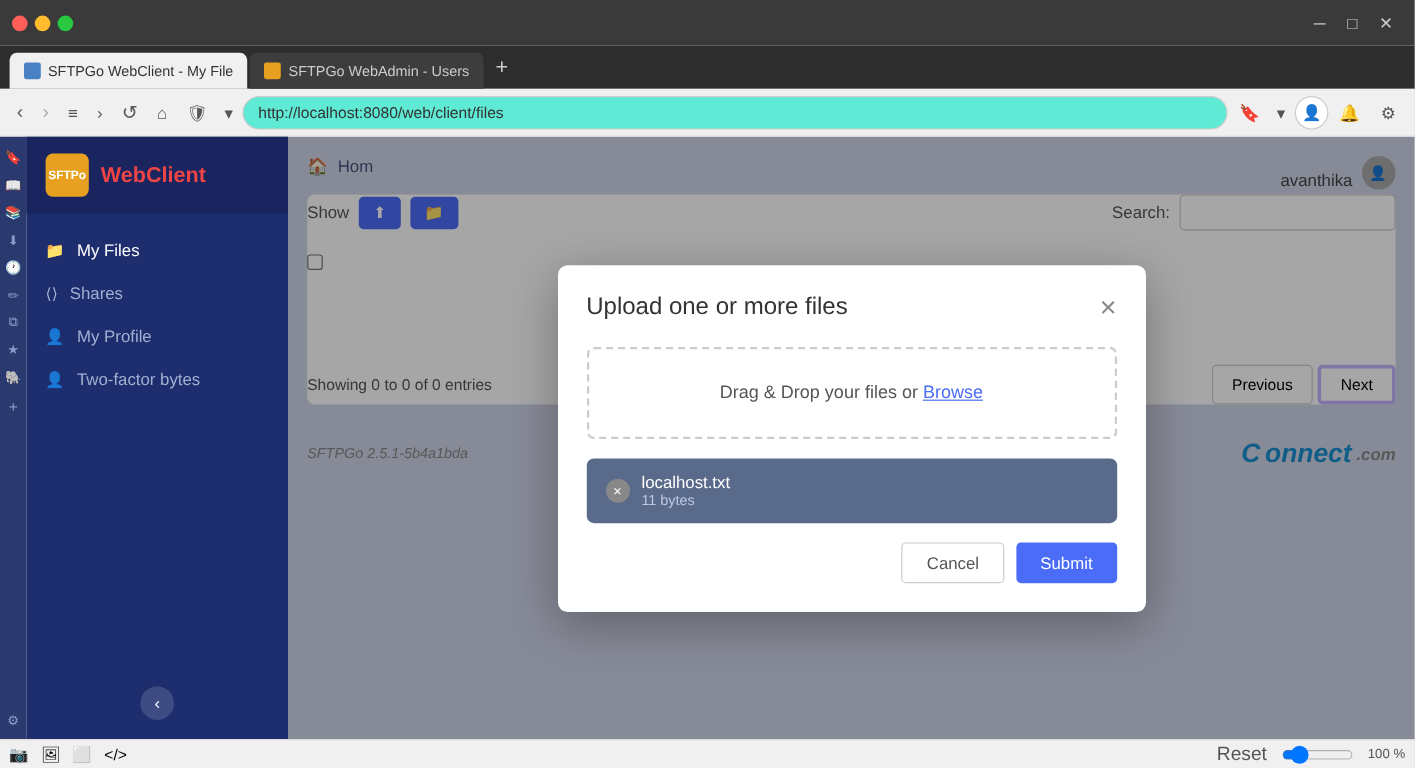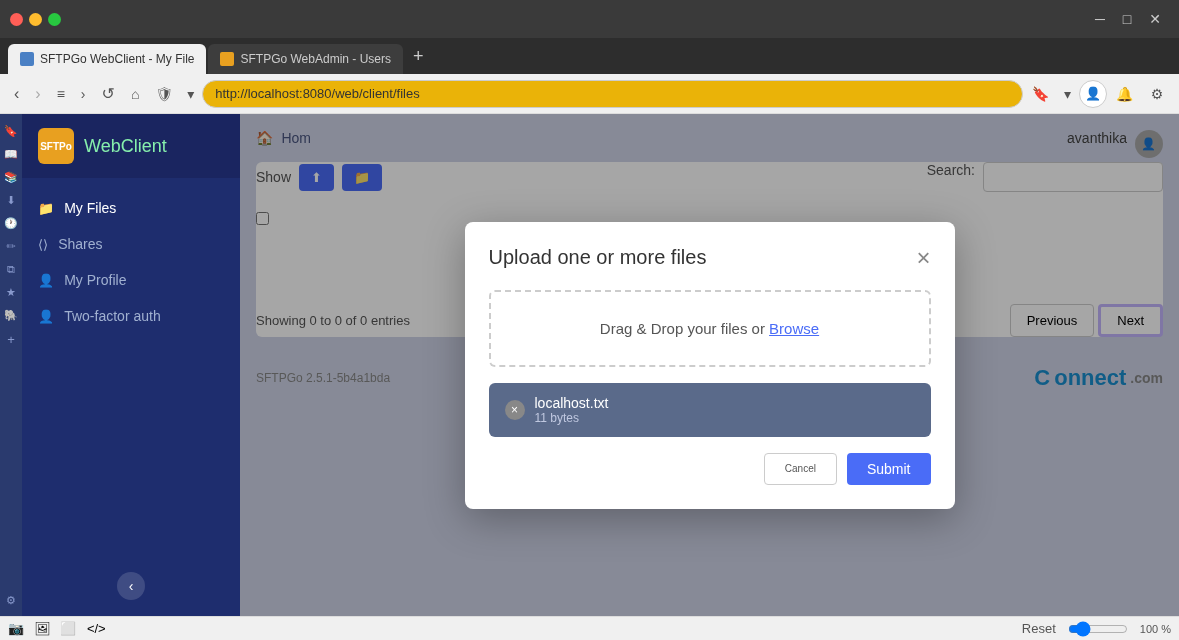--- a/index.html
+++ b/index.html
@@ -40,21 +40,21 @@
 
   <div style="background:#f0f0f0; height:40px; display:flex; align-items:center; padding:0 8px; gap:4px; border-bottom:1px solid #ddd;">
     <button style="background:none;border:none;cursor:pointer;color:#555;font-size:16px;padding:4px 6px;border-radius:4px;">‹</button>
     <button style="background:none;border:none;cursor:pointer;color:#aaa;font-size:16px;padding:4px 6px;border-radius:4px;">›</button>
     <button style="background:none;border:none;cursor:pointer;color:#555;font-size:14px;padding:4px 6px;">≡</button>
     <button style="background:none;border:none;cursor:pointer;color:#555;font-size:14px;padding:4px 6px;">›</button>
     <button style="background:none;border:none;cursor:pointer;color:#555;font-size:16px;padding:4px 6px;">↺</button>
     <button style="background:none;border:none;cursor:pointer;color:#555;font-size:14px;padding:4px 6px;">⌂</button>
     <button style="background:none;border:none;cursor:pointer;color:#555;font-size:14px;padding:4px 6px;">🛡</button>
     <button style="background:none;border:none;cursor:pointer;color:#555;font-size:14px;padding:4px 4px;">▾</button>
-    <input style="flex: 1 1 0%; height: 28px; border: 1px solid rgb(204, 204, 204); border-radius: 14px; padding: 0px 12px; font-size: 13px; background: #eab308; color: rgb(51, 51, 51);" value="http://localhost:8080/web/client/files">
+    <input style="flex: 1 1 0%; height: 28px; border: 1px solid rgb(204, 204, 204); border-radius: 14px; padding: 0px 12px; font-size: 13px; background: #5eead4; color: rgb(51, 51, 51);" value="http://localhost:8080/web/client/files">
     <button style="background:none;border:none;cursor:pointer;color:#555;font-size:14px;padding:4px 6px;">🔖</button>
     <button style="background:none;border:none;cursor:pointer;color:#555;font-size:14px;padding:4px 4px;">▾</button>
     <button style="width:28px;height:28px;border-radius:50%;border:1px solid #ccc;background:white;cursor:pointer;font-size:13px;display:flex;align-items:center;justify-content:center;">👤</button>
     <button style="width:28px;height:28px;border-radius:50%;border:none;background:none;cursor:pointer;font-size:14px;color:#4a6cf7;position:relative;">🔔</button>
     <button style="width:28px;height:28px;border-radius:50%;border:none;background:none;cursor:pointer;font-size:14px;color:#555;">⚙</button>
   </div>
 
   <div style="position:absolute; top:114px; left:0; right:0; bottom:24px; display:flex;">
 
     <div style="width:22px; background:#2a3a6e; display:flex; flex-direction:column; align-items:center; padding-top:8px; gap:4px;">
@@ -68,89 +68,89 @@
       <div style="color:#8899cc;font-size:11px;cursor:pointer;padding:3px 0;">★</div>
       <div style="color:#c0b0ff;font-size:11px;cursor:pointer;padding:3px 0;">🐘</div>
       <div style="color:#8899cc;font-size:13px;cursor:pointer;padding:3px 0;">+</div>
       <div style="color:#8899cc;font-size:11px;cursor:pointer;margin-top:auto;margin-bottom:6px;padding:3px 0;">⚙</div>
     </div>
 
     <div style="width:218px; background:#1e2d6e; color:white; display:flex; flex-direction:column;">
 
       <div style="display:flex;align-items:center;gap:10px;padding:14px 16px;background:#1a2560;">
         <div style="width:36px;height:36px;background:#e8a020;border-radius:6px;display:flex;align-items:center;justify-content:center;color:white;font-weight:bold;font-size:10px;">SFTPo</div>
-        <span style="color:#86efac;font-size:18px;font-weight:400;">WebClient</span>
+        <span style="color:#ef4444;font-size:18px;font-weight:700;">WebClient</span>
       </div>
 
       <div style="padding:12px 0;flex:1;">
         <div style="display:flex;align-items:center;gap:10px;padding:10px 16px;cursor:pointer;color:white;font-size:14px;">
           <span style="font-size:13px;">📁</span>
           <span>My Files</span>
         </div>
         <div style="display:flex;align-items:center;gap:10px;padding:10px 16px;cursor:pointer;color:#a0b0d0;font-size:14px;">
           <span style="font-size:13px;">⟨⟩</span>
           <span>Shares</span>
         </div>
         <div style="display:flex;align-items:center;gap:10px;padding:10px 16px;cursor:pointer;color:#a0b0d0;font-size:14px;">
           <span style="font-size:13px;">👤</span>
           <span>My Profile</span>
         </div>
         <div style="display:flex;align-items:center;gap:10px;padding:10px 16px;cursor:pointer;color:#a0b0d0;font-size:14px;">
           <span style="font-size:13px;">👤</span>
-          <span>Two-factor auth</span>
+          <span>Two-factor bytes</span>
         </div>
       </div>
 
       <div style="display:flex;justify-content:center;margin-bottom:16px;">
         <button style="width:28px;height:28px;background:rgba(255,255,255,0.15);border-radius:50%;border:none;cursor:pointer;color:white;font-size:14px;display:flex;align-items:center;justify-content:center;">‹</button>
       </div>
     </div>
 
     <div style="flex:1; background:#d0d5e8; padding:16px; position:relative; overflow-y:auto;">
 
-      <div style="position:absolute;top:16px;right:16px;display:flex;align-items:flex-start;gap:8px;color:#444;">
+      <div style="position:absolute;top:16px;right:16px;display:flex;align-items:flex-end;gap:8px;color:#444;">
         <span style="font-size:14px;">avanthika</span>
         <div style="width:28px;height:28px;border-radius:50%;background:#aaa;display:flex;align-items:center;justify-content:center;color:white;font-size:12px;">👤</div>
       </div>
 
       <div style="display:flex;align-items:center;gap:8px;margin-bottom:16px;color:#4a5580;font-size:14px;">
         <span>🏠</span>
         <span>Hom</span>
       </div>
 
       <div style="background:white;border-radius:6px;">
 
         <div style="display:flex;align-items:center;gap:8px;margin-bottom:12px;">
           <span style="font-size:14px;color:#555;">Show</span>
           <button style="padding:6px 12px;border:none;border-radius:4px;cursor:pointer;font-size:13px;background:#4a6cf7;color:white;display:flex;align-items:center;gap:4px;">
             <span>⬆</span>
           </button>
           <button style="padding:6px 12px;border:none;border-radius:4px;cursor:pointer;font-size:13px;background:#4a6cf7;color:white;">📁</button>
-          <div style="margin-left:auto;display:flex;align-items:flex-start;gap:8px;">
+          <div style="margin-left:auto;display:flex;align-items:center;gap:8px;">
             <span style="color:#555;font-size:14px;">Search:</span>
             <input style="border: 1px solid rgb(204, 204, 204); border-radius: 4px; padding: 4px 8px; height: 30px; width: 180px;">
           </div>
         </div>
 
         <div style="min-height:80px;">
           <div style="display:flex;align-items:center;gap:8px;padding:8px 0;">
             <input type="checkbox" style="">
           </div>
         </div>
 
         <div style="display:flex;align-items:center;justify-content:space-between;margin-top:12px;padding-top:8px;">
           <span style="color:#555;font-size:13px;">Showing 0 to 0 of 0 entries</span>
           <div style="display:flex;gap:4px;">
             <button style="padding:6px 16px;border:1px solid #ccc;border-radius:4px;background:white;cursor:pointer;font-size:13px;">Previous</button>
             <button style="padding:6px 16px;border:3px solid #c4b5fd;border-radius:4px;background:white;cursor:pointer;font-size:13px;">Next</button>
           </div>
         </div>
       </div>
 
-      <div style="text-align:center;margin-top:16px;padding-top:12px;color:#888;font-size:12px;display:flex;align-items:center;justify-content:space-between;padding:12px 0;">
+      <div style="text-align:center;margin-top:16px;padding-top:12px;color:#888;font-size:12px;display:flex;align-items:center;justify-content:space-between;padding:12px 0;font-style:italic;">
         <span>SFTPGo 2.5.1-5b4a1bda</span>
         <div style="display:flex;align-items:center;gap:4px;color:#2080c0;font-size:22px;font-weight:bold;">
           <span style="color:#1a90d0;">C</span>
             <span style="color:#1a90d0;">onnect</span>
             <span style="font-size:14px;color:#888;">.com</span>
         </div>
       </div>
 
       <div style="position:absolute;top:0;left:0;right:0;bottom:0;background:rgba(0,0,0,0.35);display:flex;align-items:center;justify-content:center;z-index:100;">
         <div style="background:white;border-radius:8px;width:490px;padding:24px;box-shadow:0 10px 40px rgba(0,0,0,0.3);position:relative;">
@@ -168,37 +168,37 @@
 
           <div style="background:#5a6a8a;border-radius:6px;padding:12px 16px;display:flex;align-items:center;gap:10px;margin-bottom:16px;">
             <button style="width:20px;height:20px;background:#888;border-radius:50%;border:none;cursor:pointer;color:white;font-size:12px;display:flex;align-items:center;justify-content:center;flex-shrink:0;">×</button>
             <div>
               <div style="color:white;font-size:14px;font-weight:500;">localhost.txt</div>
               <div style="color:#c0c8e0;font-size:12px;">11 bytes</div>
             </div>
           </div>
 
           <div style="display:flex;justify-content:flex-end;gap:10px;">
-            <button style="padding:8px 20px;border:1px solid #ccc;border-radius:4px;background:white;cursor:pointer;font-size:10px;color:#555;">Cancel</button>
+            <button style="padding:8px 20px;border:1px solid #ccc;border-radius:4px;background:white;cursor:pointer;font-size:14px;color:#555;">Cancel</button>
             <button style="padding:8px 20px;border:none;border-radius:4px;background:#4a6cf7;color:white;cursor:pointer;font-size:14px;">Submit</button>
           </div>
 
         </div>
       </div>
 
     </div>
   </div>
 
   <div style="position:absolute;bottom:0;left:0;right:0;height:24px;background:#f0f0f0;border-top:1px solid #ddd;display:flex;align-items:center;padding:0 8px;gap:8px;font-size:11px;color:#555;">
     <div style="display:flex;gap:10px;align-items:center;">
       <button style="background:none;border:none;cursor:pointer;font-size:13px;">📷</button>
       <button style="background:none;border:none;cursor:pointer;font-size:13px;">🖼</button>
       <button style="background:none;border:none;cursor:pointer;font-size:13px;">⬜</button>
       <button style="background:none;border:none;cursor:pointer;font-size:13px;">&lt;/&gt;</button>
     </div>
     <div style="margin-left:auto;display:flex;gap:12px;align-items:center;">
-      <button style="background:none;border:none;cursor:pointer;font-size:13px;color:#555;">Reset</button>
+      <button style="background:none;border:none;cursor:pointer;font-size:16px;color:#555;">Reset</button>
       <input type="range" min="25" max="500" value="100" style="width: 60px;">
       <span>100 %</span>
     </div>
   </div>
 
 </div>
 
 </body></html>

